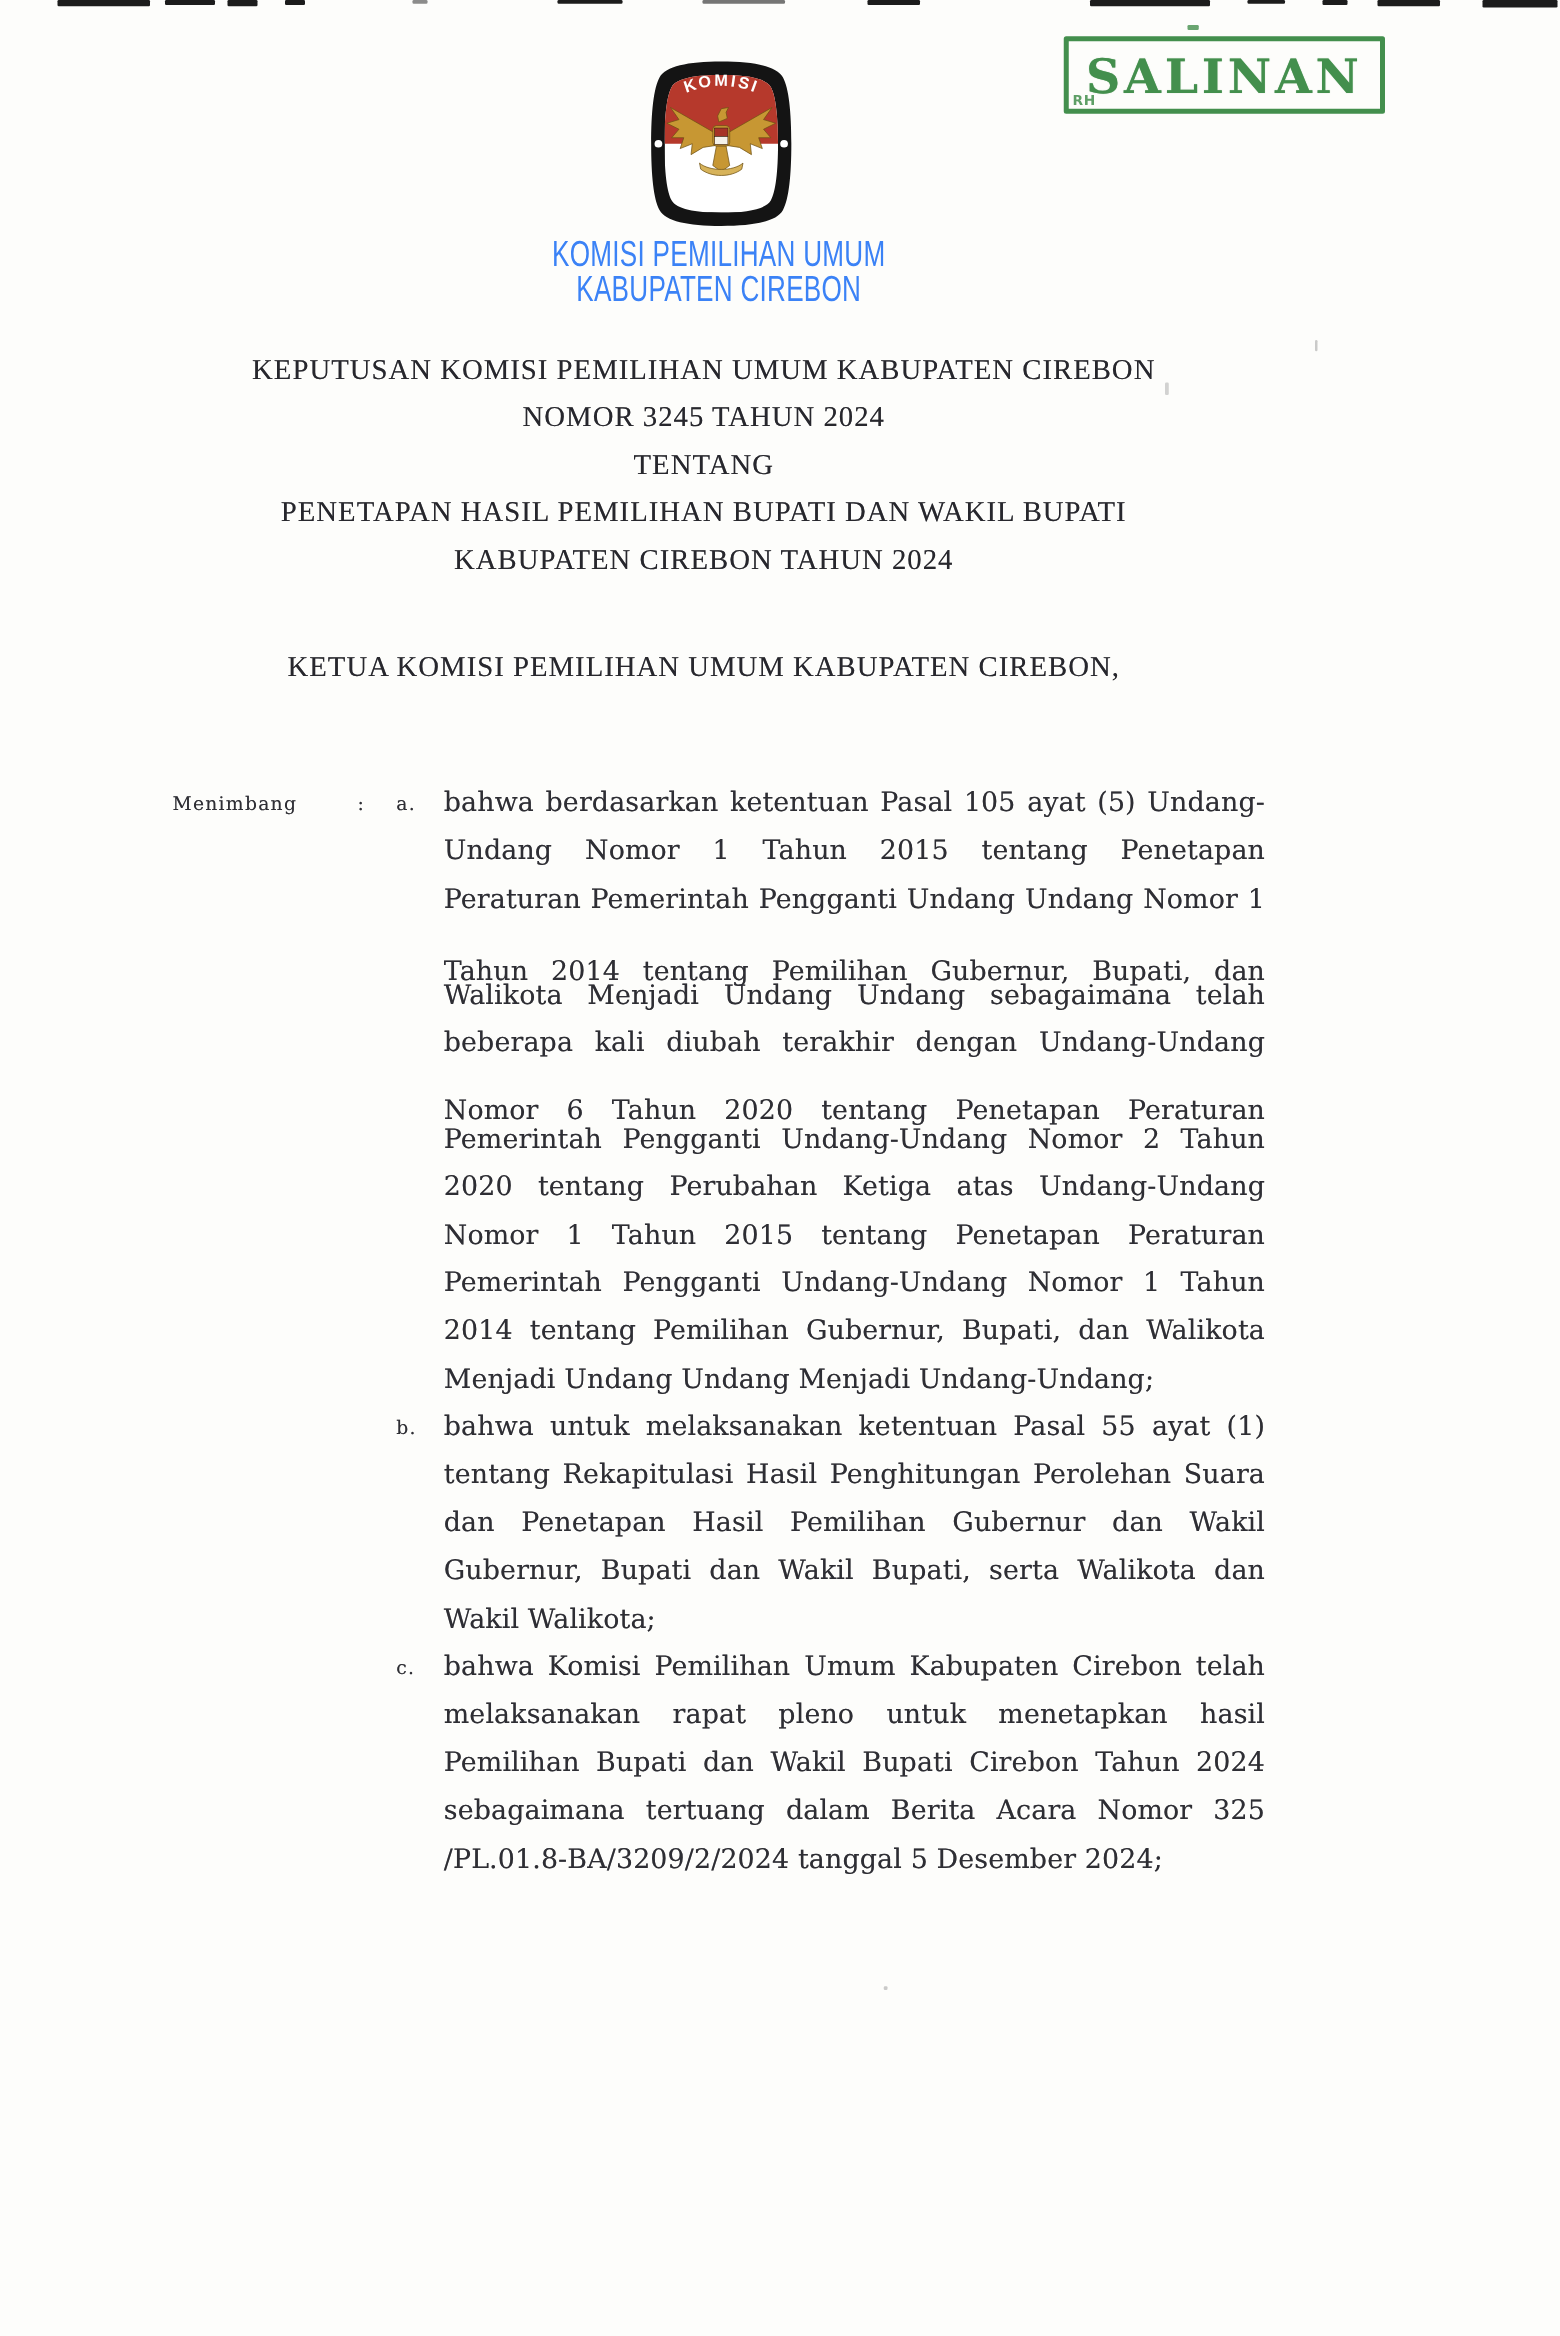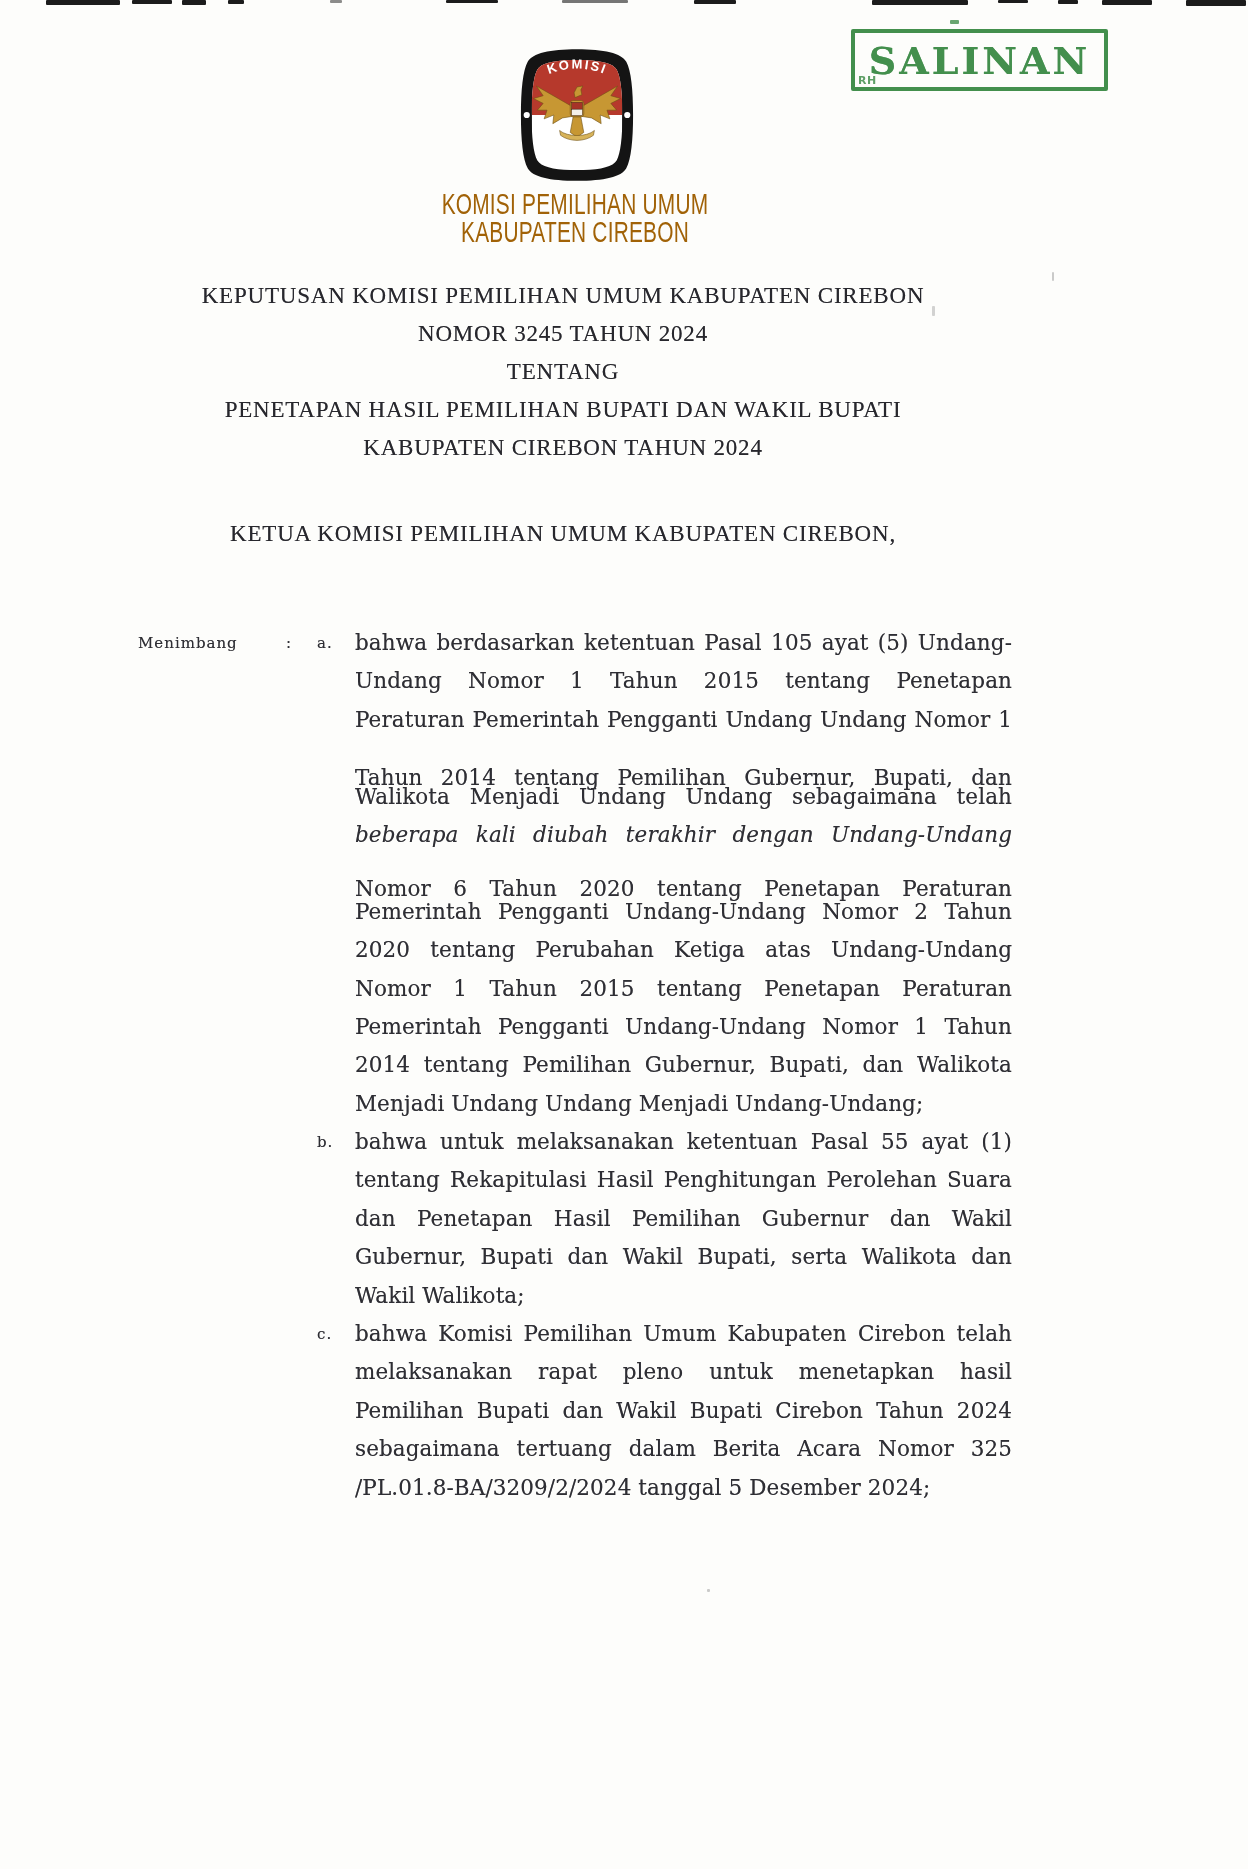--- a/index.html
+++ b/index.html
@@ -10,21 +10,21 @@
   }
   
   .artifact{position:absolute;background:#1c1c1c;border-radius:1px;}
   .speck{position:absolute;background:#555;border-radius:1px;}
   
   .logo{position:absolute;left:519px;top:46px;width:116px;height:138px;}
   
   .org-name{
     position:absolute;top:190px;left:373px;width:404px;text-align:center;
     font-family:"Liberation Sans",sans-serif;font-size:29px;line-height:28px;
-    color:#a16207;letter-spacing:0.3px;
+    color:#3b82f6;letter-spacing:0.3px;
   }
   .org-line{transform:scaleX(0.72);transform-origin:50% 50%;white-space:nowrap;}
   
   .stamp{
     position:absolute;left:851px;top:29px;width:257px;height:62px;
     border:4px solid #438f4d;border-radius:2px;box-sizing:border-box;
     background:transparent;
   }
   .stamp-label{
     position:absolute;left:0;right:0;top:5px;text-align:center;
@@ -149,21 +149,21 @@
   <div class="m-label">Menimbang</div>
   <div class="m-colon">:</div>
   <div class="m-items">
       <div class="m-item">
         <span class="m-marker">a.</span>
         <div class="m-line"><span class="m-text" style="word-spacing: 2.34821px;">bahwa berdasarkan ketentuan Pasal 105 ayat (5) Undang-</span></div>
         <div class="m-line"><span class="m-text" style="word-spacing: 19.2969px;">Undang Nomor 1 Tahun 2015 tentang Penetapan</span></div>
         <div class="m-line"><span class="m-text" style="word-spacing: 0.877604px;">Peraturan Pemerintah Pengganti Undang Undang Nomor 1</span></div>
         <div class="m-line"><span class="m-text" style="word-spacing: 11.3281px; margin-top: 20px;">Tahun 2014 tentang Pemilihan Gubernur, Bupati, dan</span></div>
         <div class="m-line"><span class="m-text" style="word-spacing: 12.8406px;">Walikota Menjadi Undang Undang sebagaimana telah</span></div>
-        <div class="m-line"><span class="m-text" style="word-spacing: 10.3656px; font-style: italic;">beberapa kali diubah terakhir dengan Undang-Undang</span></div>
+        <div class="m-line"><span class="m-text" style="word-spacing: 10.3656px;">beberapa kali diubah terakhir dengan Undang-Undang</span></div>
         <div class="m-line"><span class="m-text" style="word-spacing: 15.4818px; margin-top: 16px;">Nomor 6 Tahun 2020 tentang Penetapan Peraturan</span></div>
         <div class="m-line"><span class="m-text" style="word-spacing: 9.39062px;">Pemerintah Pengganti Undang-Undang Nomor 2 Tahun</span></div>
         <div class="m-line"><span class="m-text" style="word-spacing: 13.2781px;">2020 tentang Perubahan Ketiga atas Undang-Undang</span></div>
         <div class="m-line"><span class="m-text" style="word-spacing: 15.4818px;">Nomor 1 Tahun 2015 tentang Penetapan Peraturan</span></div>
         <div class="m-line"><span class="m-text" style="word-spacing: 9.39062px;">Pemerintah Pengganti Undang-Undang Nomor 1 Tahun</span></div>
         <div class="m-line"><span class="m-text" style="word-spacing: 6.74479px;">2014 tentang Pemilihan Gubernur, Bupati, dan Walikota</span></div>
         <div class="m-line last"><span class="m-text">Menjadi Undang Undang Menjadi Undang-Undang;</span></div>
       </div>
       <div class="m-item">
         <span class="m-marker">b.</span>

